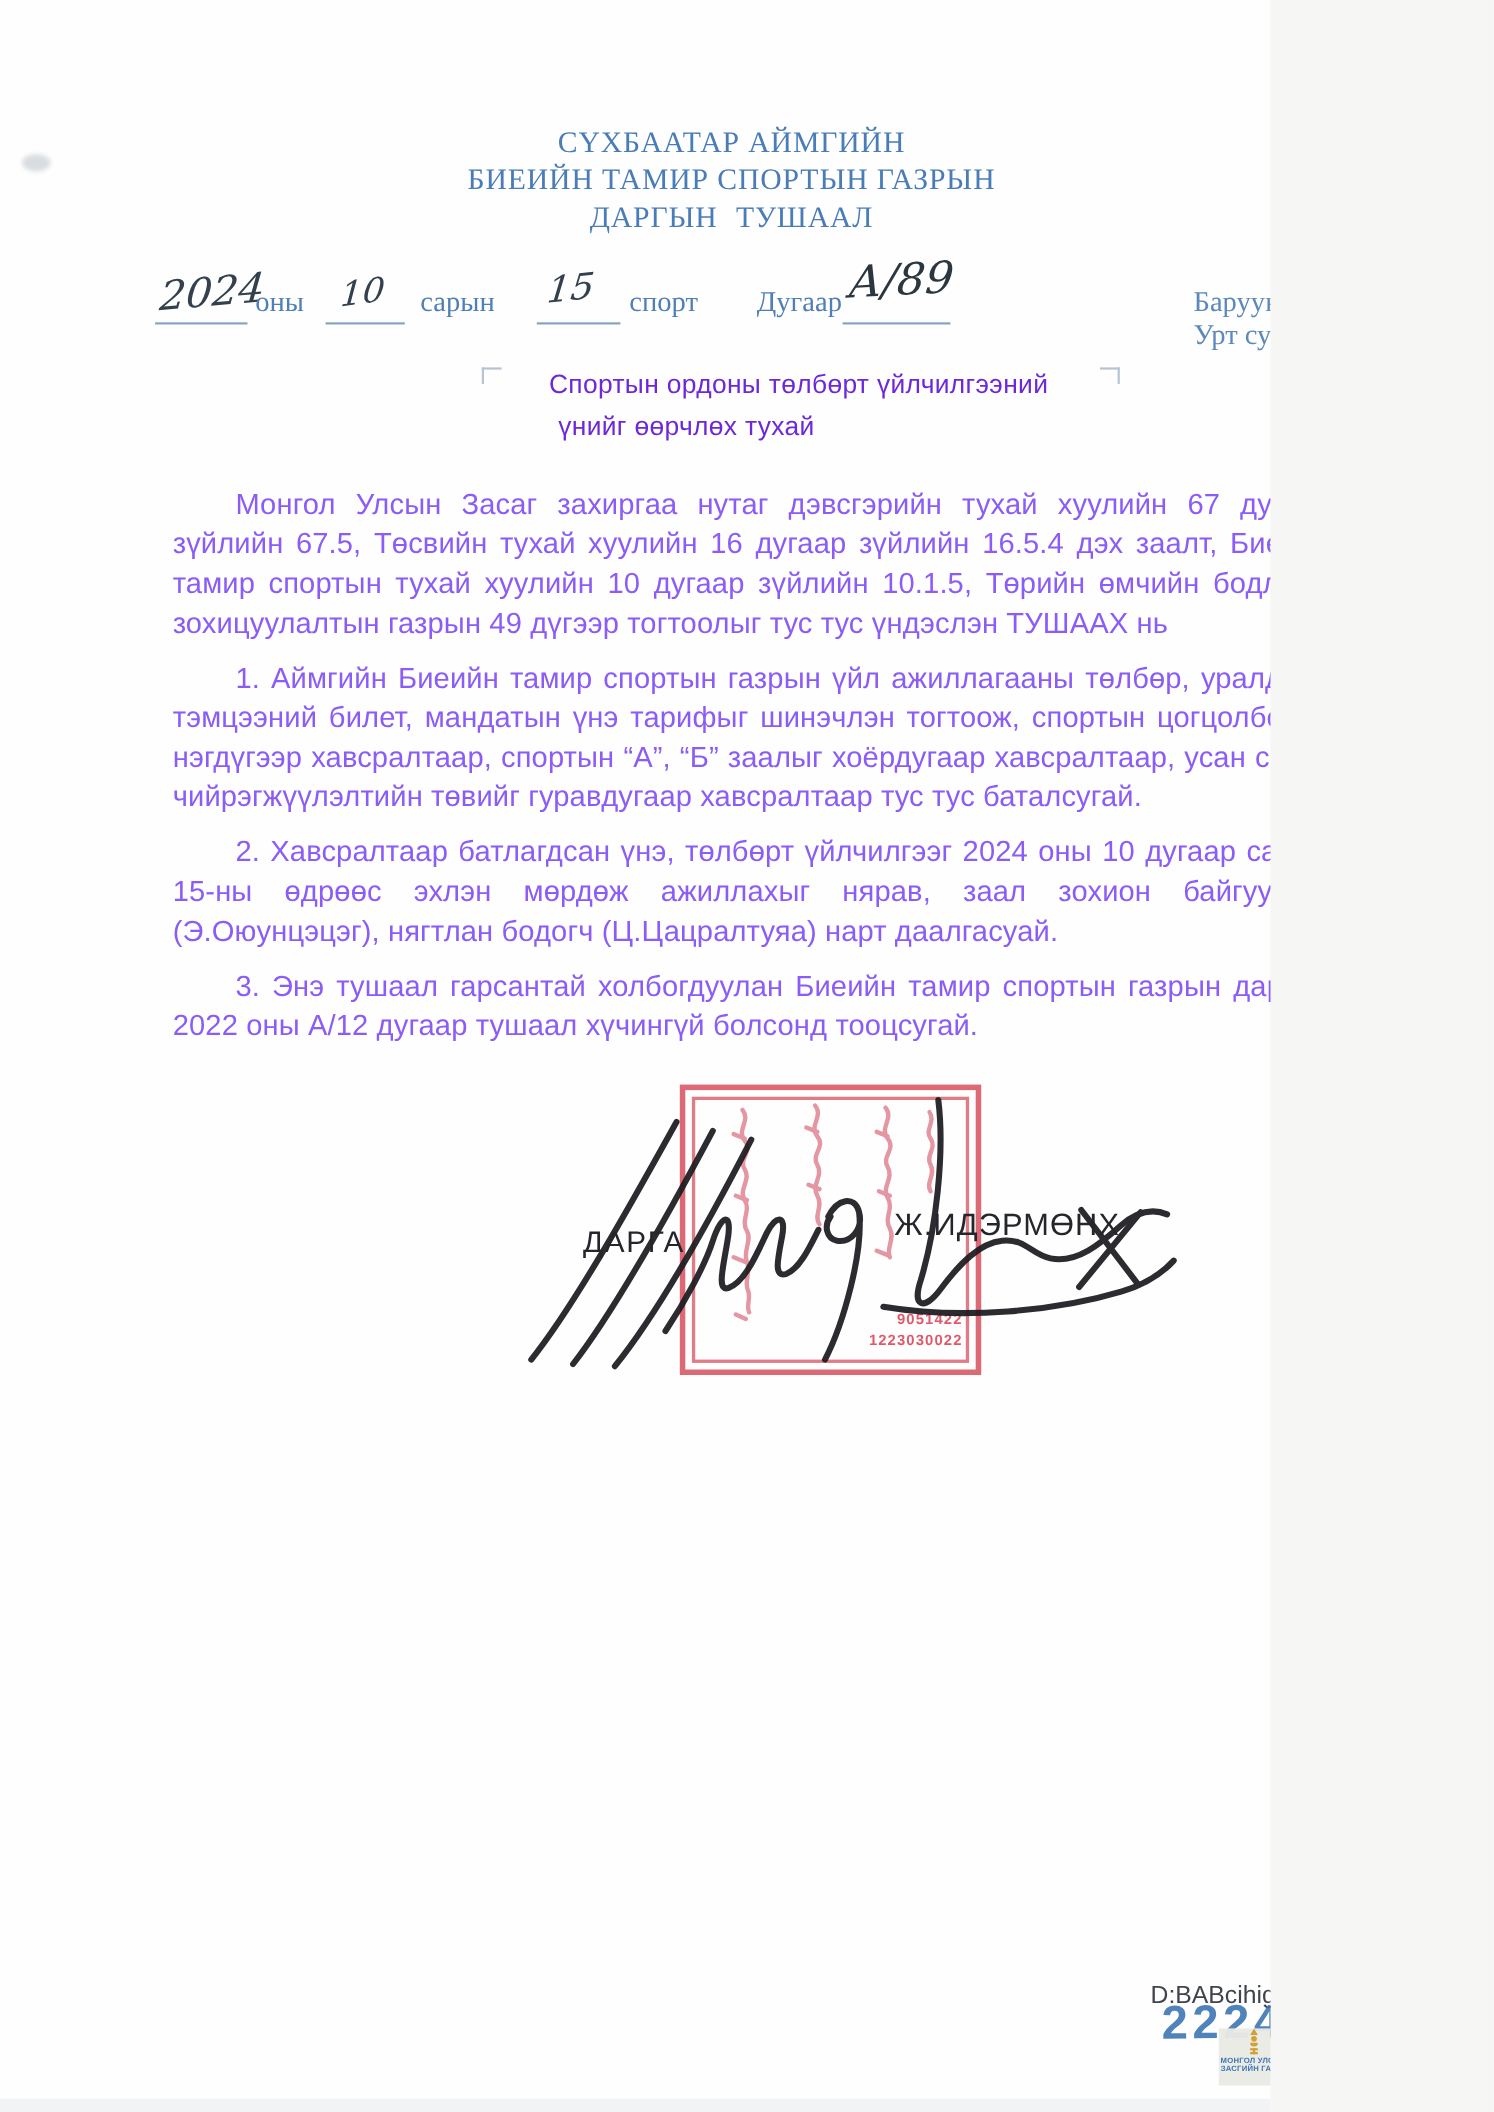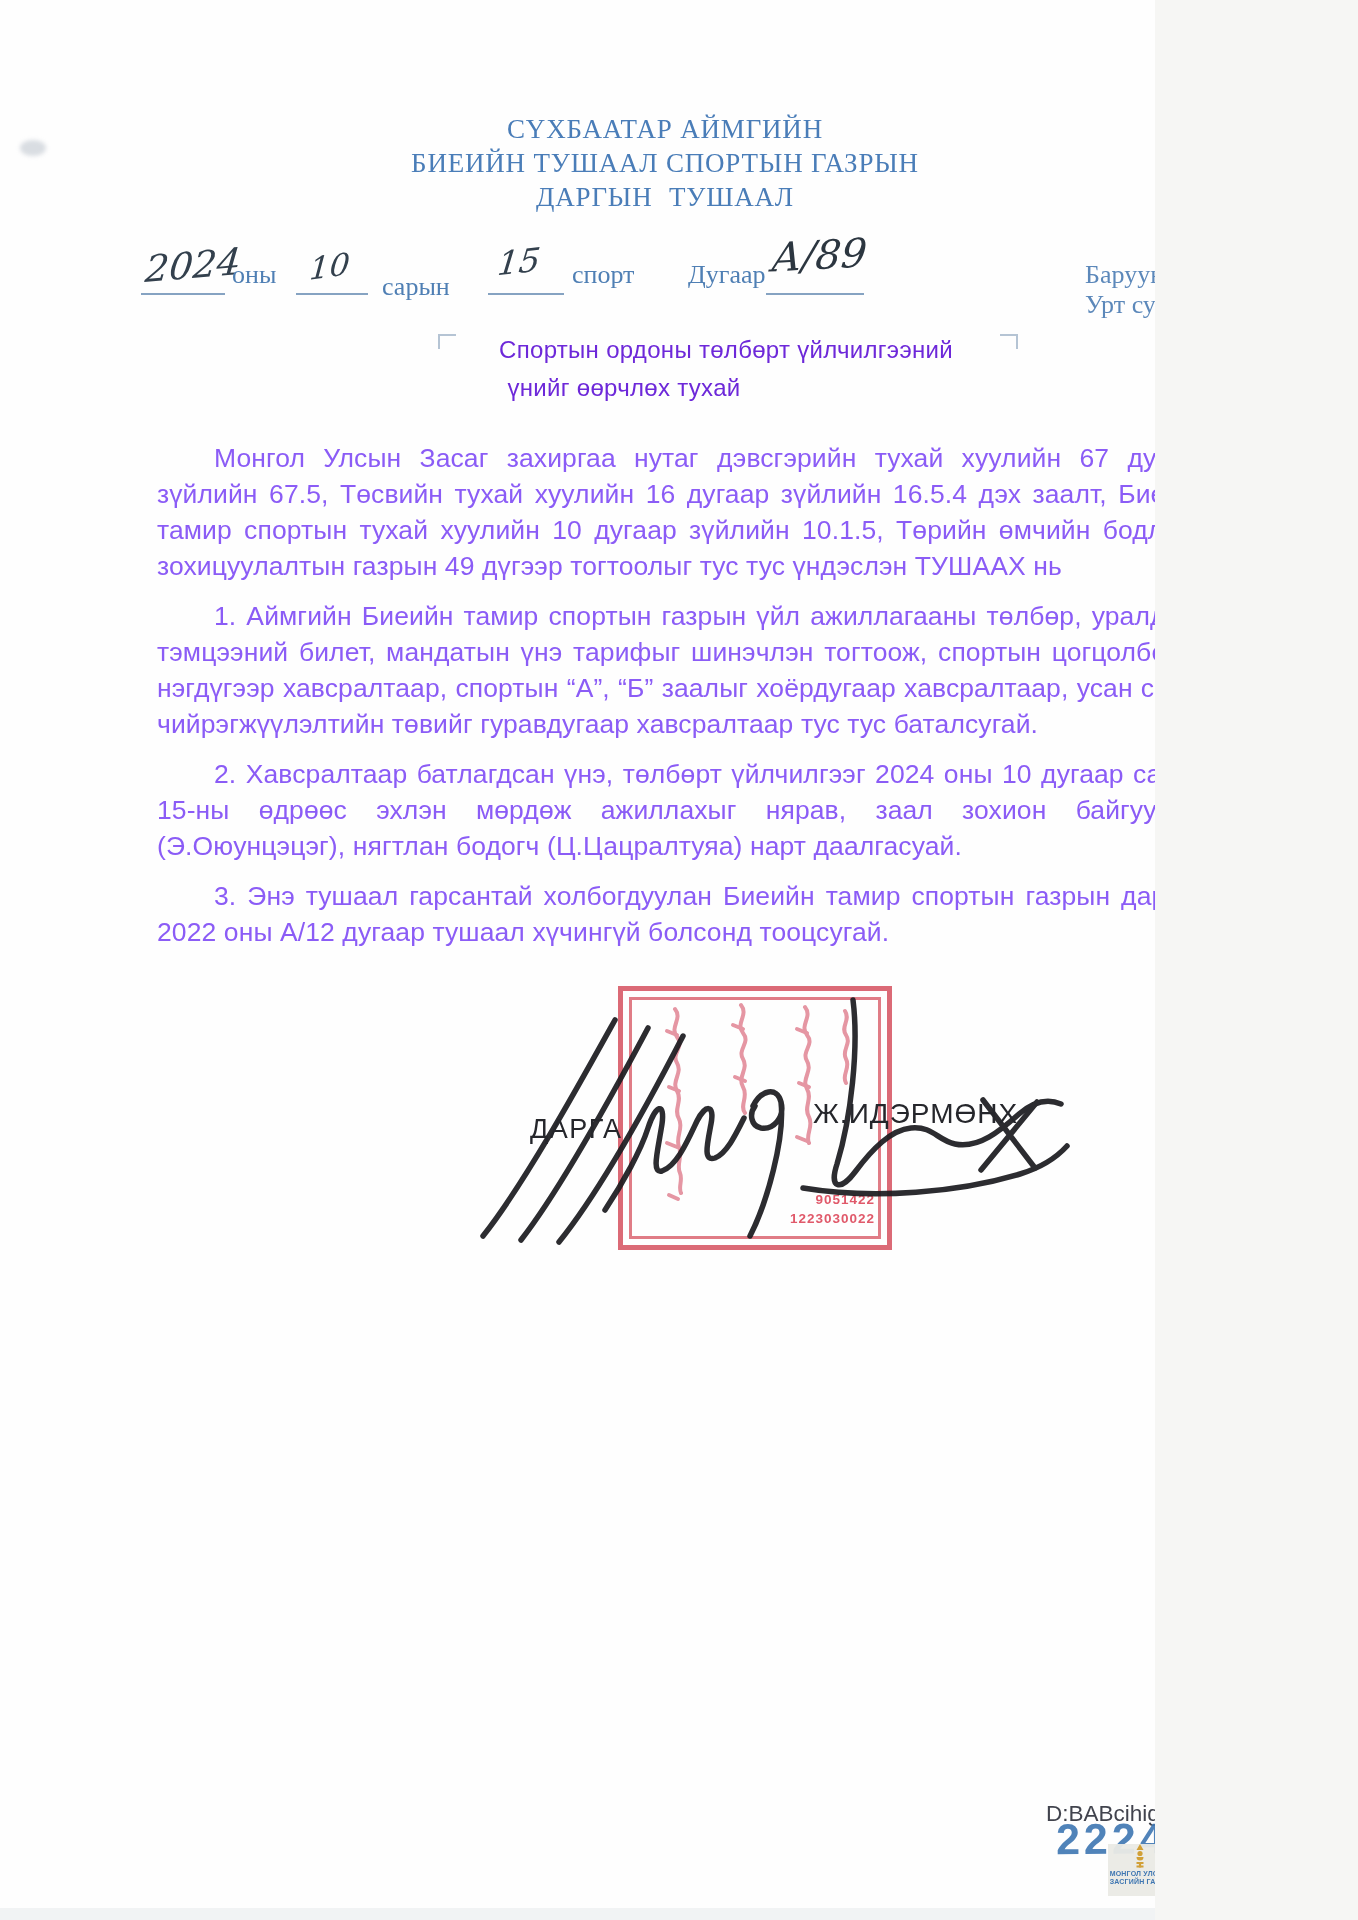--- a/index.html
+++ b/index.html
@@ -63,32 +63,32 @@
 <body>
 
 <div class="page">
 
   <div class="smudge"></div>
   <div class="edge-line-right"></div>
   <div class="bottom-tint"></div>
 
   <div class="doc-header">
     <div class="hline1">СҮХБААТАР АЙМГИЙН</div>
-    <div class="hline2">БИЕИЙН ТУШААЛ СПОРТЫН ГАЗРЫН</div>
+    <div class="hline2">БИЕИЙН ТАМИР СПОРТЫН ГАЗРЫН</div>
     <div class="hline3">ДАРГЫН ТУШААЛ</div>
   </div>
 
   <div class="dateline">
     <span class="hand" style="position:absolute;left:146px;top:244px;font-size:37px;transform:skewX(-10deg) rotate(-5deg);">2024</span>
     <span class="uline" style="left:141px;top:293px;width:84px;"></span>
     <span class="serif-blue" style="position:absolute;left:232px;top:260px;">оны</span>
 
     <span class="hand" style="position:absolute;left:310px;top:248px;font-size:31px;transform:skewX(-12deg) rotate(-8deg);">10</span>
     <span class="uline" style="left:296px;top:293px;width:72px;"></span>
-    <span class="serif-blue" style="position:absolute;left:382px;top:272px;">сарын</span>
+    <span class="serif-blue" style="position:absolute;left:382px;top:260px;">сарын</span>
 
     <span class="hand" style="position:absolute;left:498px;top:242px;font-size:33px;transform:skewX(-12deg) rotate(-6deg);">15</span>
     <span class="uline" style="left:488px;top:293px;width:76px;"></span>
     <span class="serif-blue" style="position:absolute;left:572px;top:260px;">спорт</span>
 
     <span class="serif-blue" style="position:absolute;left:688px;top:260px;">Дугаар</span>
     <span class="hand" style="position:absolute;left:772px;top:232px;font-size:40px;color:#2c3640;transform:skewX(-8deg) rotate(-3deg);">А/89</span>
     <span class="uline" style="left:766px;top:293px;width:98px;"></span>
 
     <span class="serif-blue" style="position:absolute;left:1085px;top:260px;font-size:26px;color:#5c88ba;">Баруун-Урт сум</span>

